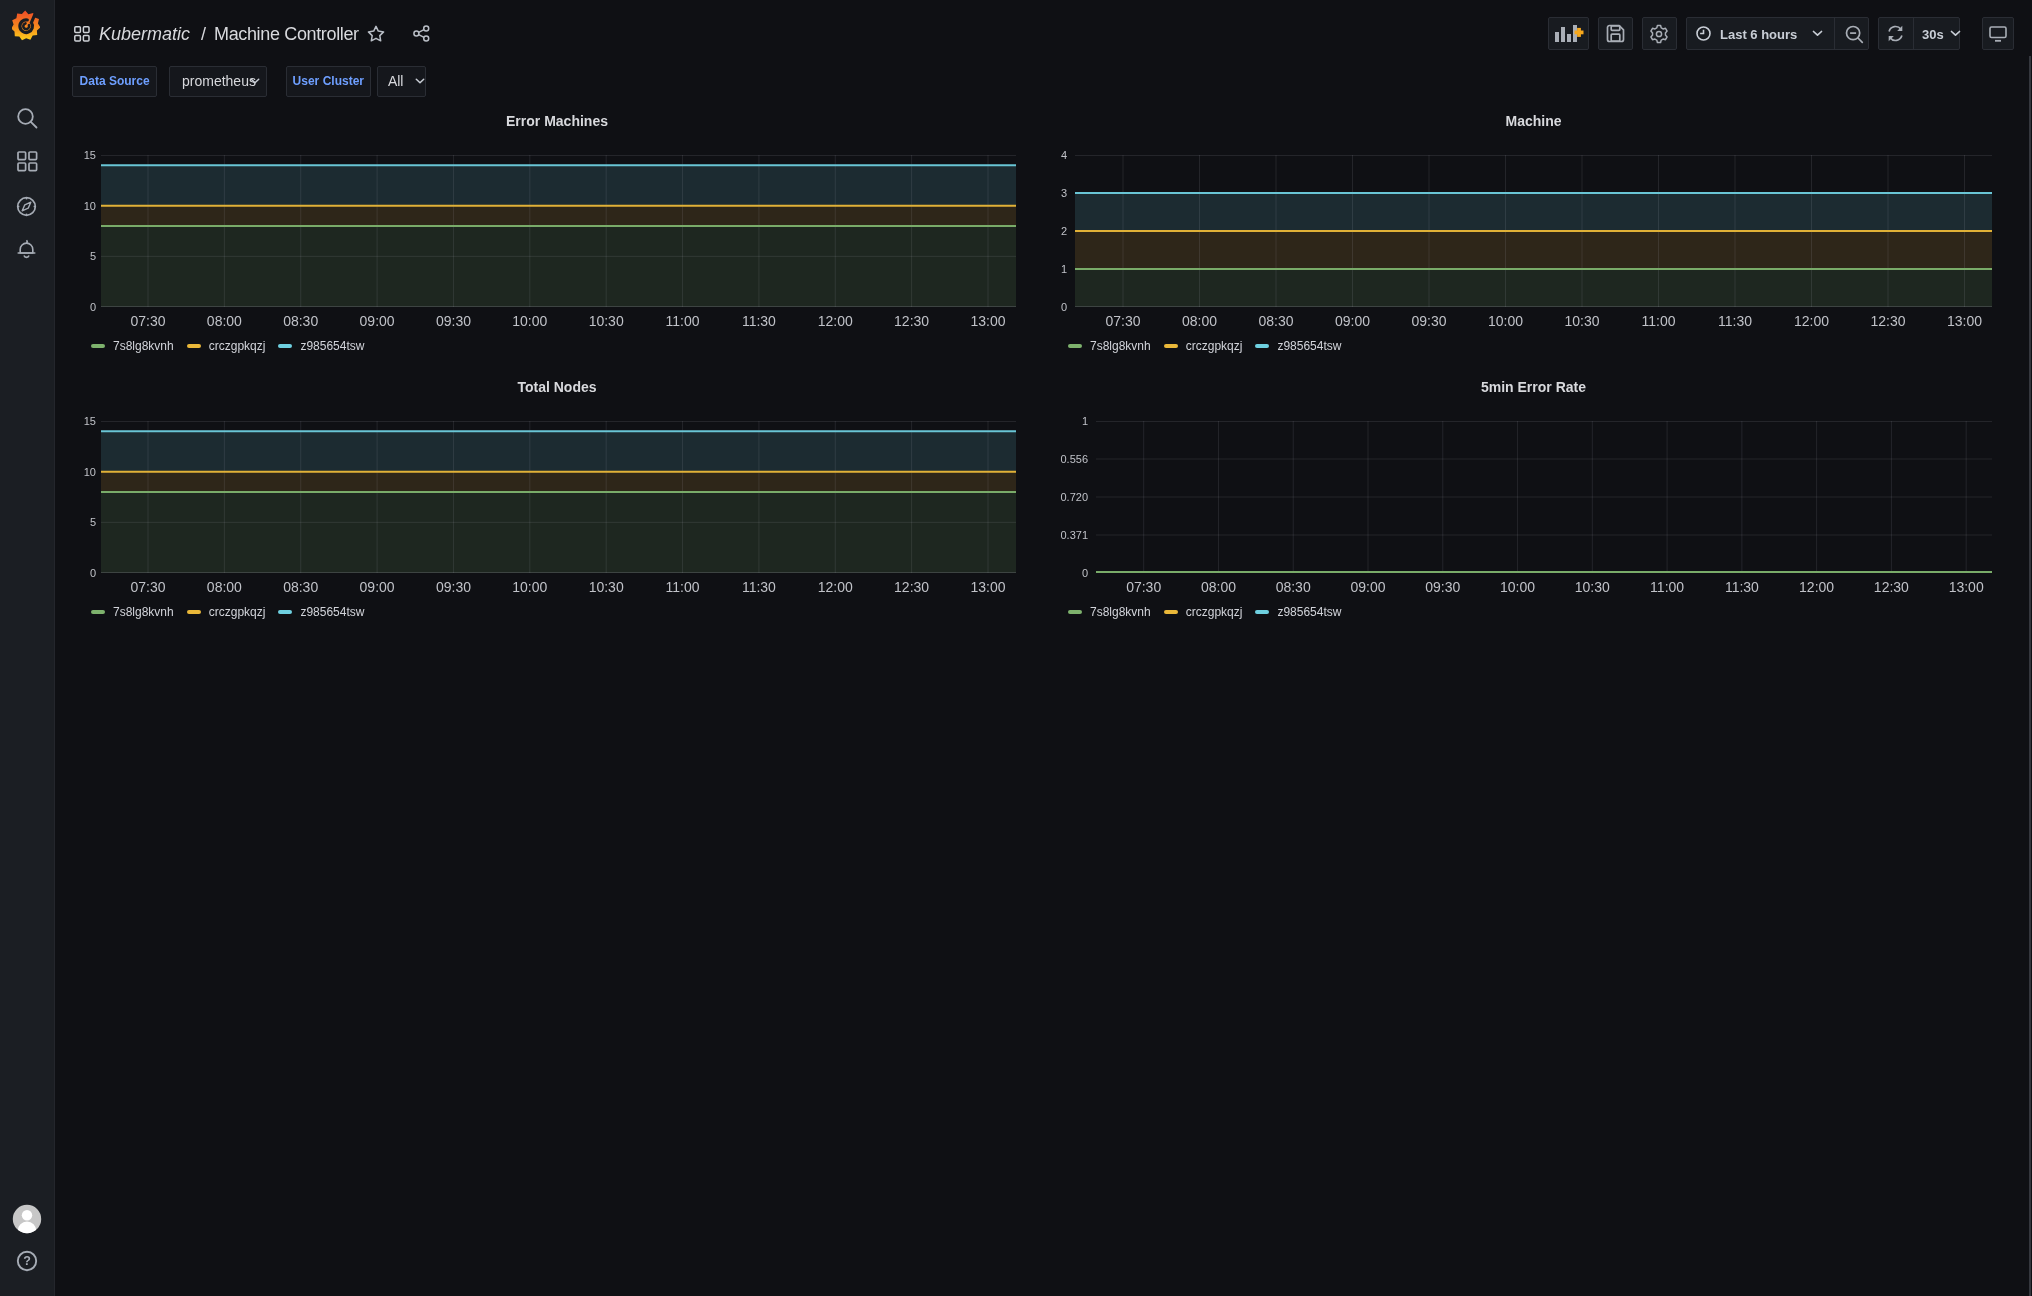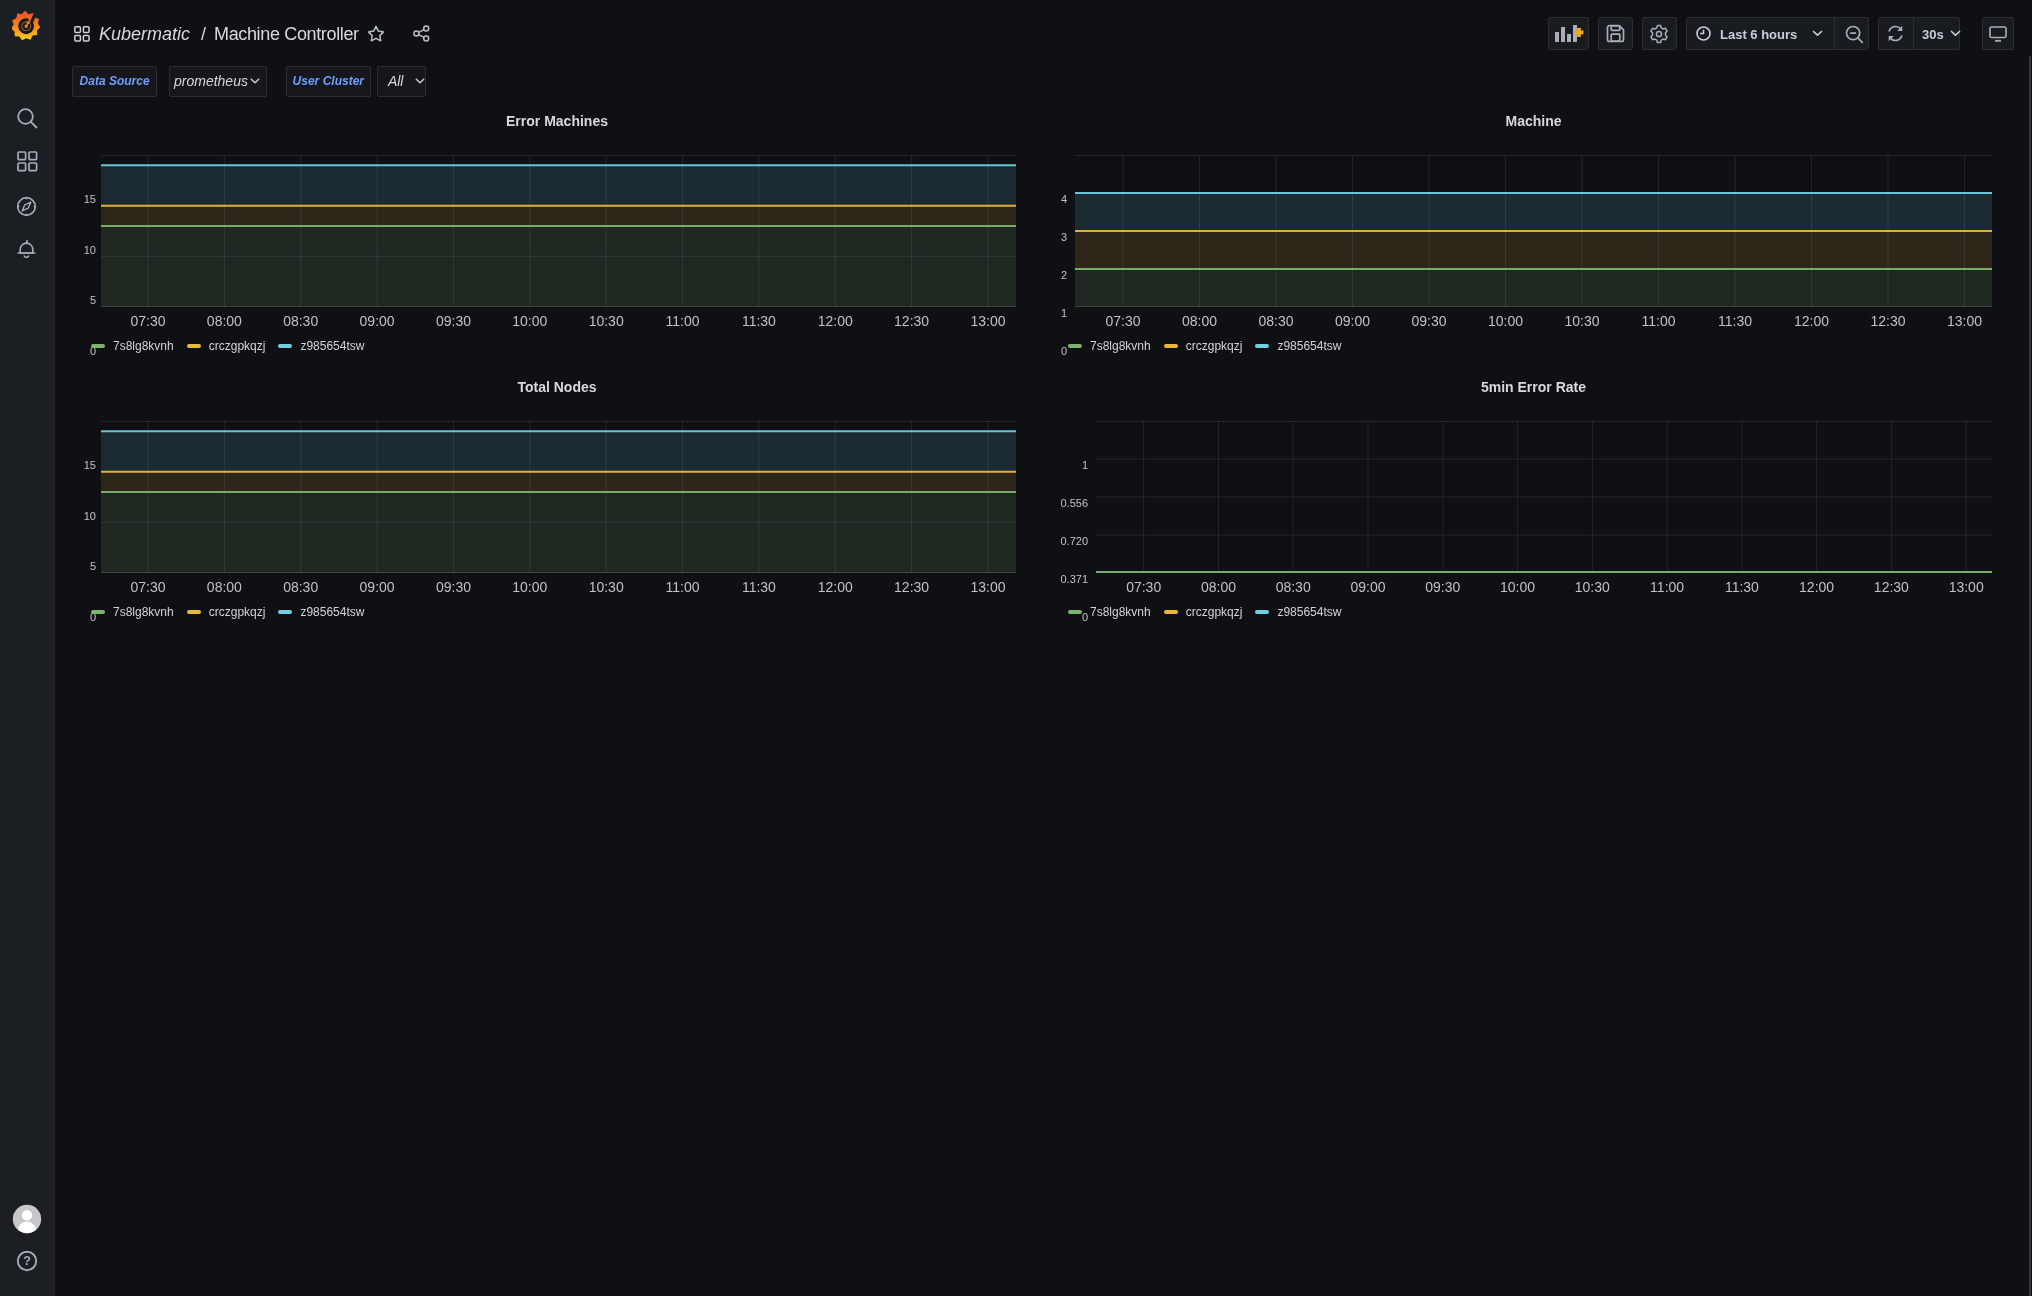--- a/index.html
+++ b/index.html
@@ -1,25 +1,25 @@
 <!DOCTYPE html>
 <html><head><meta charset="utf-8">
 <style>
 * { margin:0; padding:0; box-sizing:border-box; }
 html,body { width:2032px; height:1296px; background:#0f1014; font-family:"Liberation Sans", sans-serif; overflow:hidden; position:relative; }
 .abs { position:absolute; }
 .sidebar { position:absolute; left:0; top:0; width:55px; height:1296px; background:#1b1e23; border-right:1px solid #24262c; }
 .ptitle { position:absolute; width:400px; text-align:center; font-size:14px; font-weight:bold; color:#d8d9dd; line-height:14px; transform:translateY(-50%); margin-top:7px; }
-.ylab { position:absolute; font-size:11px; color:#c0c2c8; transform:translateY(-50%); white-space:nowrap;margin-top:44px; }
+.ylab { position:absolute; font-size:11px; color:#c0c2c8; transform:translateY(-50%); white-space:nowrap; }
 .xlab { position:absolute; width:60px; text-align:center; font-size:14px; color:#c0c2c8; transform:translateY(-50%); }
 .legend { position:absolute; display:flex; align-items:center; height:18px; }
 .ldash { display:inline-block; width:14px; height:4px; border-radius:2px; margin-right:8px; }
 .lname { font-size:12px; color:#d2d4da; margin-right:13px; }
 .btn { position:absolute; top:17px; height:33px; background:#181b20; border:1px solid #2a2d34; border-radius:2px; display:flex; align-items:center; justify-content:center; }
-.chip { position:absolute; top:66px; height:30.5px; background:#15171c; border:1px solid #2a2d34; border-radius:2px; display:flex; align-items:center;font-style:italic; }
+.chip { position:absolute; top:66px; height:30.5px; background:#15171c; border:1px solid #2a2d34; border-radius:2px; display:flex; align-items:center; }
 .bluelab { color:#6e9fff; font-weight:bold; font-size:12px; }
 .val { color:#d7d8dc; font-size:14px; }
 .btxt { color:#c9ced6; font-size:13px; font-weight:600; }
 </style></head>
 <body>
 <div class="sidebar"></div>
 <svg class="abs" style="left:12px;top:10px;" width="28" height="31" viewBox="0 0 28 31" fill="none">
 <defs>
       <linearGradient id="glg" x1="0" y1="0" x2="0" y2="1">
 <stop offset="0" stop-color="#EE4C28"></stop>
@@ -138,21 +138,21 @@
     <path d="M1.5 1.5 L5.5 5.2 L9.5 1.5" stroke="#c9ced6" stroke-width="1.7" fill="none" stroke-linecap="round" stroke-linejoin="round"></path>
   </svg>
 <div class="btn" style="left:1982.3px;width:31.5px;"></div>
 <svg class="abs" style="left:1989px;top:26px;" width="18" height="16" viewBox="0 0 18 16" fill="none">
     <rect x="1" y="1" width="16" height="10.5" rx="1.5" stroke="#a9aeb6" stroke-width="1.6" fill="none"></rect>
 <line x1="6" y1="14.8" x2="12" y2="14.8" stroke="#a9aeb6" stroke-width="1.8"></line>
   </svg>
 <div class="chip" style="left:72.2px;width:84.9px;justify-content:center;">
     <span class="bluelab">Data Source</span>
   </div>
-<div class="chip" style="left:169px;width:98px;padding-left:4px;">
+<div class="chip" style="left:169px;width:98px;padding-left:12px;">
     <span class="val">prometheus</span>
   </div>
 <svg class="abs" style="left:250px;top:77.5px;" width="10" height="7" viewBox="0 0 10 7" fill="none">
     <path d="M1.3 1.3 L5 4.8 L8.7 1.3" stroke="#c9ced6" stroke-width="1.5" fill="none" stroke-linecap="round" stroke-linejoin="round"></path>
   </svg>
 <div class="chip" style="left:286px;width:84.6px;justify-content:center;">
     <span class="bluelab">User Cluster</span>
   </div>
 <div class="chip" style="left:376.9px;width:49.2px;padding-left:10px;">
     <span class="val">All</span>

